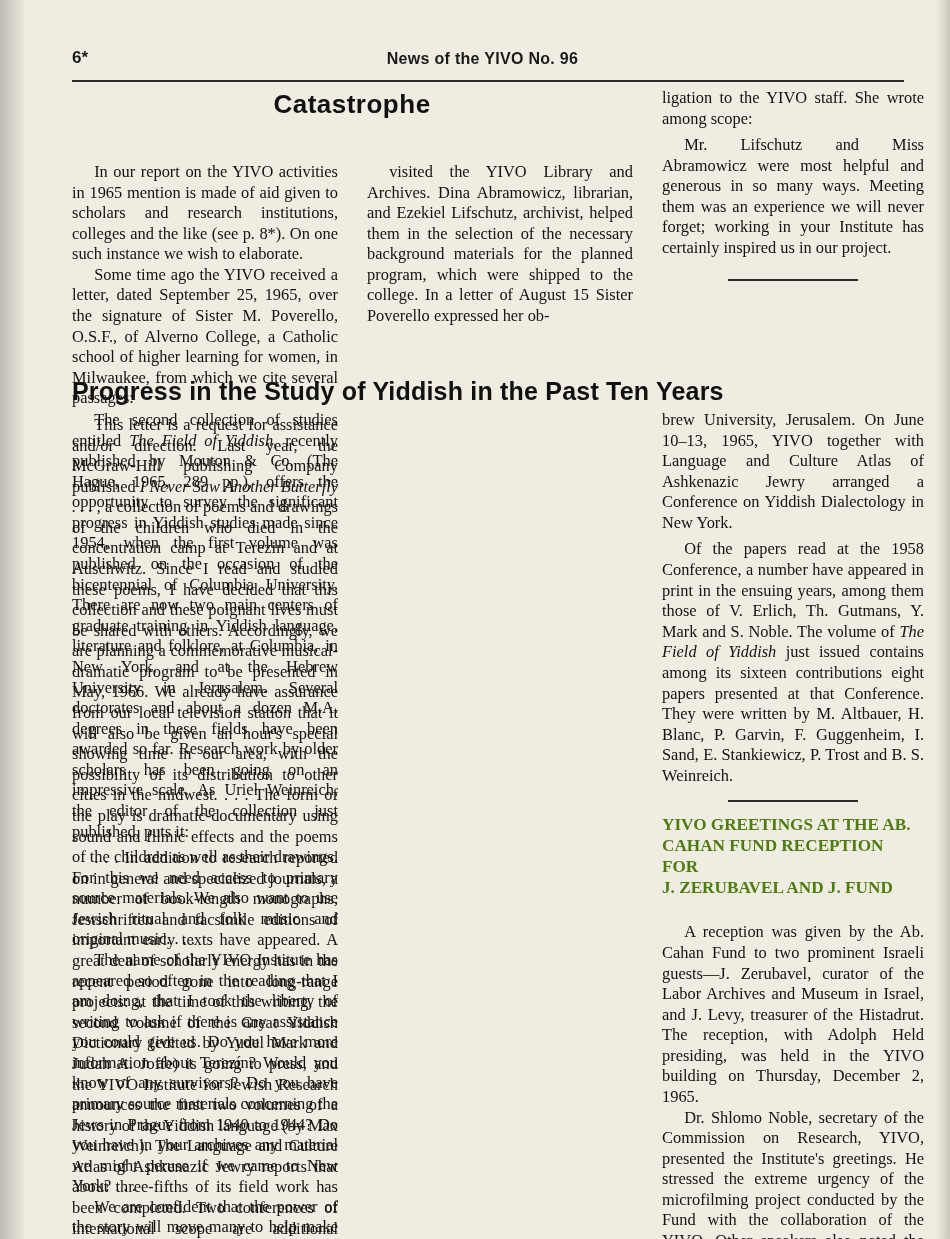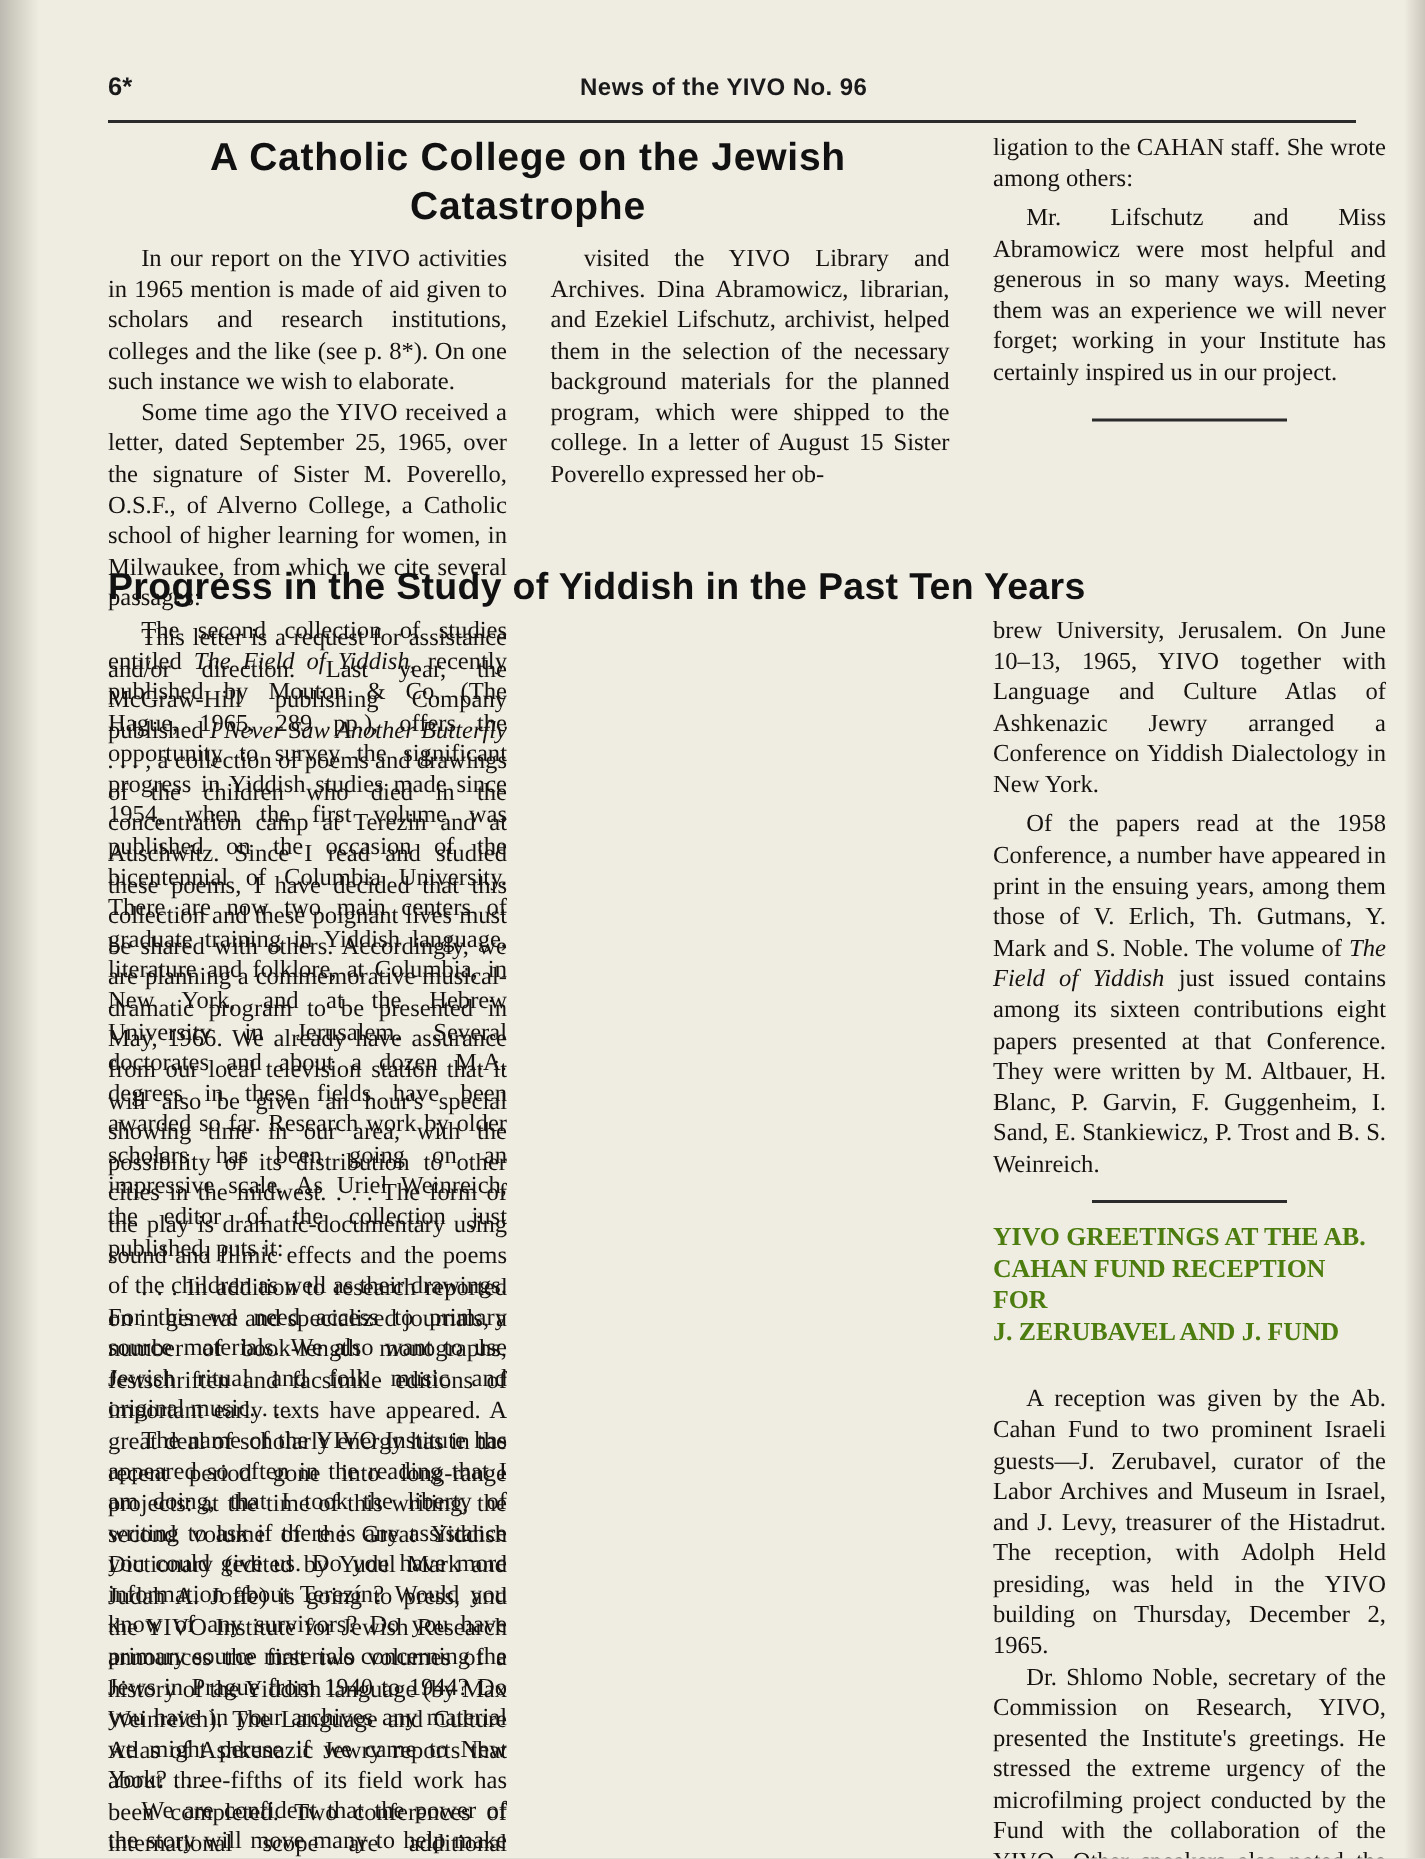--- a/index.html
+++ b/index.html
@@ -156,40 +156,39 @@
 
   <div class="header">
     <div class="folio">6*</div>
     <div class="runhead">News of the YIVO No. 96</div>
   </div>
   <div class="rule-top"></div>
 
   <div class="content">
 
     <div class="headline-main">
-      <div>A Catholic College on the Jewish</div>
       <div>Catastrophe</div>
     </div>
 
     <div class="col" style="left:0; top:74px; width:266px;">
       <p>In our report on the YIVO activities in 1965 mention is made of aid given to scholars and research institutions, colleges and the like (see p. 8*). On one such instance we wish to elaborate.</p>
       <p>Some time ago the YIVO received a letter, dated September 25, 1965, over the signature of Sister M. Poverello, O.S.F., of Alverno College, a Catholic school of higher learning for women, in Milwaukee, from which we cite several passages:</p>
       <div class="gap6"></div>
       <p class="quote"><span>This letter is a request for assistance and/or direction. Last year, the McGraw-Hill publishing Company published </span><em>I Never Saw Another Butterfly . . . ,</em><span> a collection of poems and drawings of the children who died in the concentration camp at Terezin and at Auschwitz. Since I read and studied these poems, I have decided that this collection and these poignant lives must be shared with others. Accordingly, we are planning a commemorative musical-dramatic program to be presented in May, 1966. We already have assurance from our local television station that it will also be given an hour's special showing time in our area, with the possibility of its distribution to other cities in the midwest. . . . The form of the play is dramatic-documentary using sound and filmic effects and the poems of the children as well as their drawings. For this we need access to primary source materials. We also want to use Jewish ritual and folk music and original music. . . .</span></p>
       <p class="quote">The name of the YIVO Institute has appeared so often in the reading that I am doing, that I took the liberty of writing to ask if there is any assistance you could give us. Do you have more information about Terezín? Would you know of any survivors? Do you have primary source materials concerning the Jews in Prague from 1940 to 1944? Do you have in your archives any material we might peruse if we came to New York? . . .</p>
       <p class="quote">We are confident that the power of the story will move many to help make the story known. . . . We would be grateful to you for helping us get the script ready through research assistance.</p>
 
     </div>
 
     <div class="col" style="left:295px; top:74px; width:266px;">
       <p>visited the YIVO Library and Archives. Dina Abramowicz, librarian, and Ezekiel Lifschutz, archivist, helped them in the selection of the necessary background materials for the planned program, which were shipped to the college. In a letter of August 15 Sister Poverello expressed her ob-</p>
     </div>
 
     <div class="col" style="left:590px; top:0px; width:262px;">
-      <p class="noindent">ligation to the CAHAN staff. She wrote among others:</p>
+      <p class="noindent">ligation to the YIVO staff. She wrote among scope:</p>
       <div class="gap6"></div>
       <p class="quote">Mr. Lifschutz and Miss Abramowicz were most helpful and generous in so many ways. Meeting them was an experience we will never forget; working in your Institute has certainly inspired us in our project.</p>
       <div class="gap6"></div>
       <div class="short-rule"></div>
     </div>
 
     <div class="section-head" style="position:absolute; left:0; top:288px; width:852px; text-align:left;">Progress in the Study of Yiddish in the Past Ten Years</div>
 
     <div class="col" style="left:0; top:322px; width:266px;">
       <p><span>The second collection of studies entitled </span><em>The Field of Yiddish,</em><span> recently published by Mouton &amp; Co. (The Hague, 1965, 289 pp.), offers the opportunity to survey the significant progress in Yiddish studies made since 1954, when the first volume was published on the occasion of the bicentennial of Columbia University. There are now two main centers of graduate training in Yiddish language, literature and folklore, at Columbia, in New York, and at the Hebrew University in Jerusalem. Several doctorates and about a dozen M.A. degrees in these fields have been awarded so far. Research work by older scholars has been going on an impressive scale. As Uriel Weinreich, the editor of the collection just published, puts it:</span></p>

